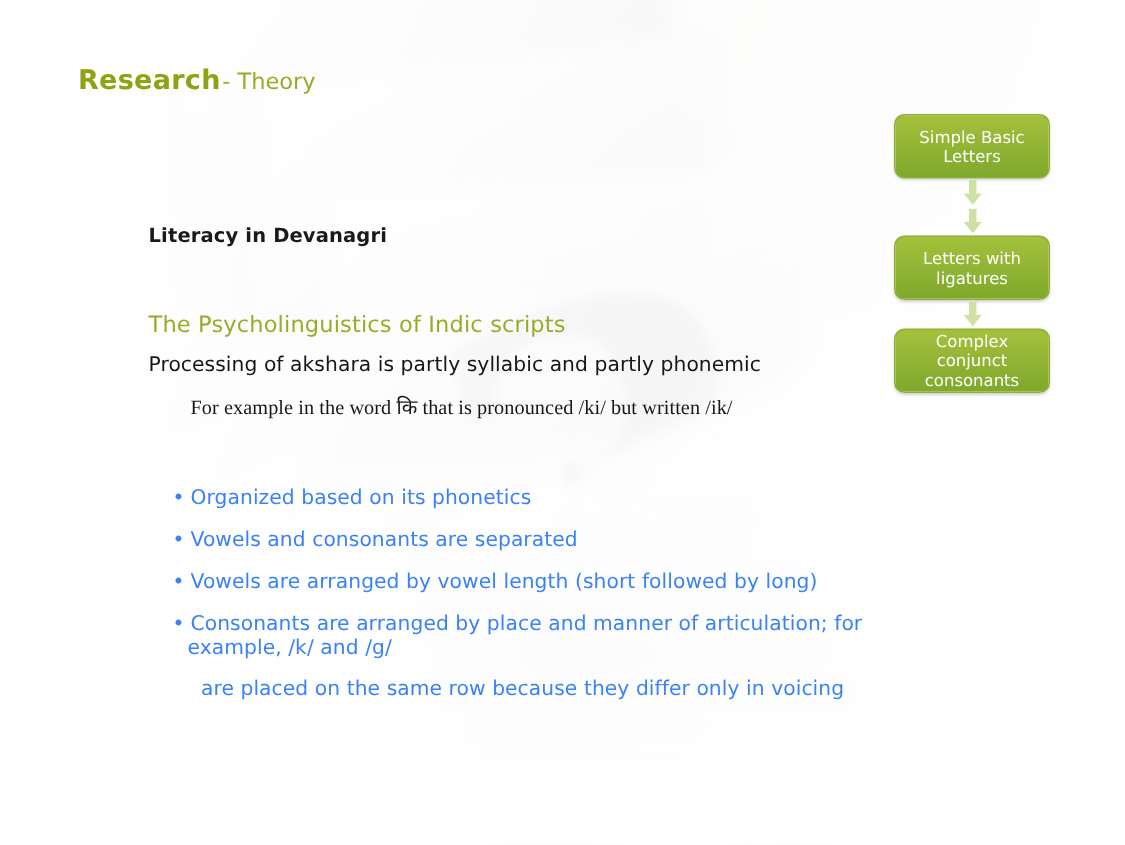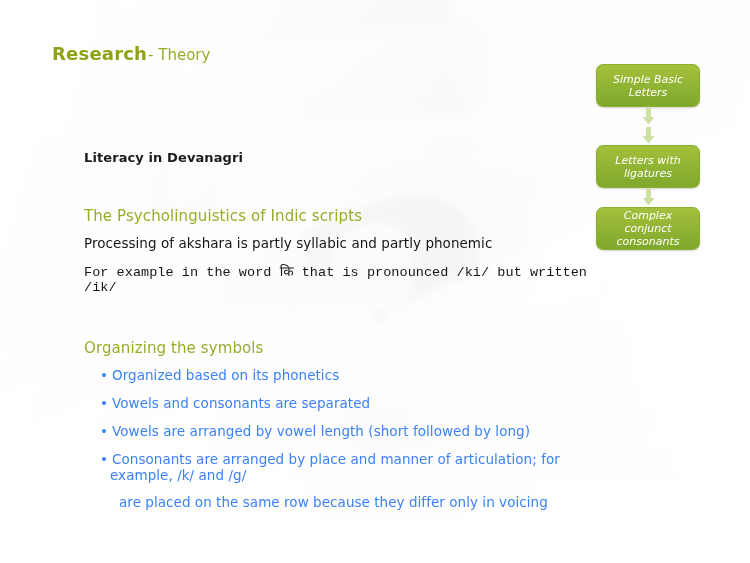--- a/index.html
+++ b/index.html
@@ -82,45 +82,45 @@
     position:absolute;left:52px;top:43px;
     white-space:nowrap;
   }
   #title .t-main{
     font-size:18px;font-weight:700;color:#8fa312;letter-spacing:.2px;
   }
   #title .t-sub{
     font-size:15px;font-weight:400;color:#9aab28;margin-left:1px;
   }
 
-  #body-col{position:absolute;left:84px;top:150px;width:520px;}
+  #body-col{position:absolute;left:99px;top:150px;width:520px;}
 
   .lead{
     font-size:13px;font-weight:700;color:#1a1a1a;margin:0 0 42px 0;
     letter-spacing:.1px;
   }
   .sec-head{
     font-size:15px;color:#9aab28;margin:0 0 10px 0;letter-spacing:.1px;
   }
   .line{
     font-size:13.5px;color:#161616;margin:0 0 11px 0;letter-spacing:.05px;
   }
-  .deva{font-family:Liberation Mono, monospace;}
+  .deva{font-family:Liberation Serif, serif;margin-left:28px;}
   .gap{height:33px;}
 
   .bullet{
     font-size:13.5px;color:#3b82f6;margin:0 0 12px 16px;
     padding-left:10px;text-indent:-10px;letter-spacing:.05px;
   }
   .bullet .dot{margin-right:4px;}
   .bullet .cont{display:block;text-indent:0;padding-left:9px;margin-top:11px;}
 
   
   #flow{
-    position:absolute;left:596px;top:64px;width:104px;font-style:italic;
+    position:absolute;left:596px;top:76px;width:104px;
   }
   .fbox{
     width:104px;height:43px;border-radius:7px;
     background:linear-gradient(180deg,#a3c13c 0%,#96b736 38%,#7fa82c 100%);
     border:1px solid #8cb030;
     box-shadow:0 1px 2px rgba(0,0,0,.18);
     display:flex;align-items:center;justify-content:center;
     text-align:center;
     color:#ffffff;font-size:11px;line-height:13px;
     padding:0 4px;box-sizing:border-box;
@@ -153,21 +153,20 @@
   <div id="body-col">
 
     <p class="lead">Literacy in Devanagri</p>
 
     <p class="sec-head">The Psycholinguistics of Indic scripts</p>
     <p class="line">Processing of akshara is partly syllabic and partly phonemic</p>
     <p class="line deva">For example in the word कि that is pronounced /ki/ but written /ik/</p>
 
     <div class="gap"></div>
 
-    <p class="sec-head">Organizing the symbols</p>
 
     <p class="bullet">
       <span class="dot">•</span><span>Organized based on its phonetics</span>
     </p>
     <p class="bullet">
       <span class="dot">•</span><span>Vowels and consonants are separated</span>
     </p>
     <p class="bullet">
       <span class="dot">•</span><span>Vowels are arranged by vowel length (short followed by long)</span>
     </p>

